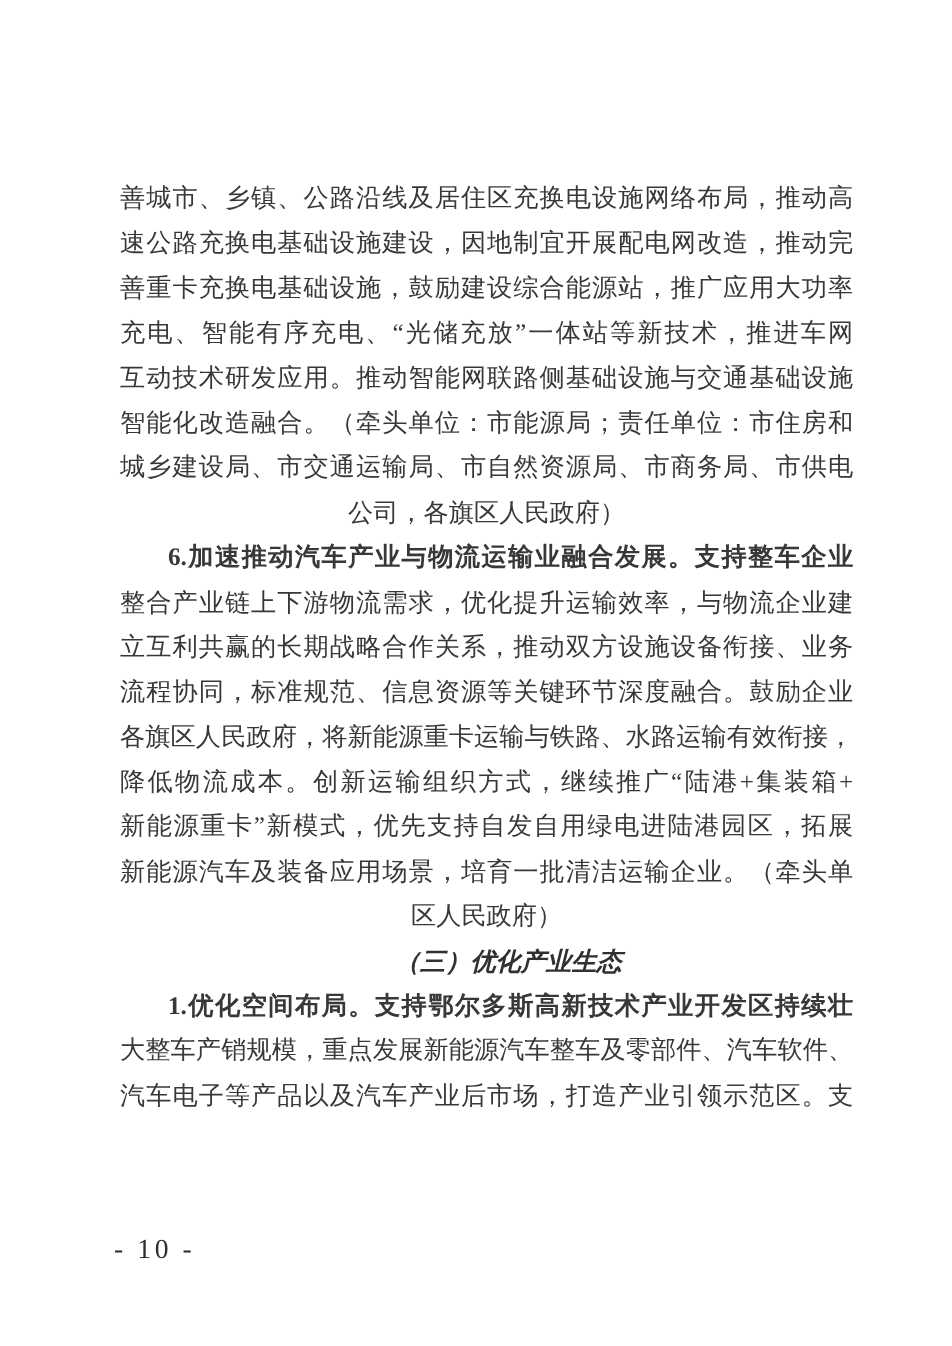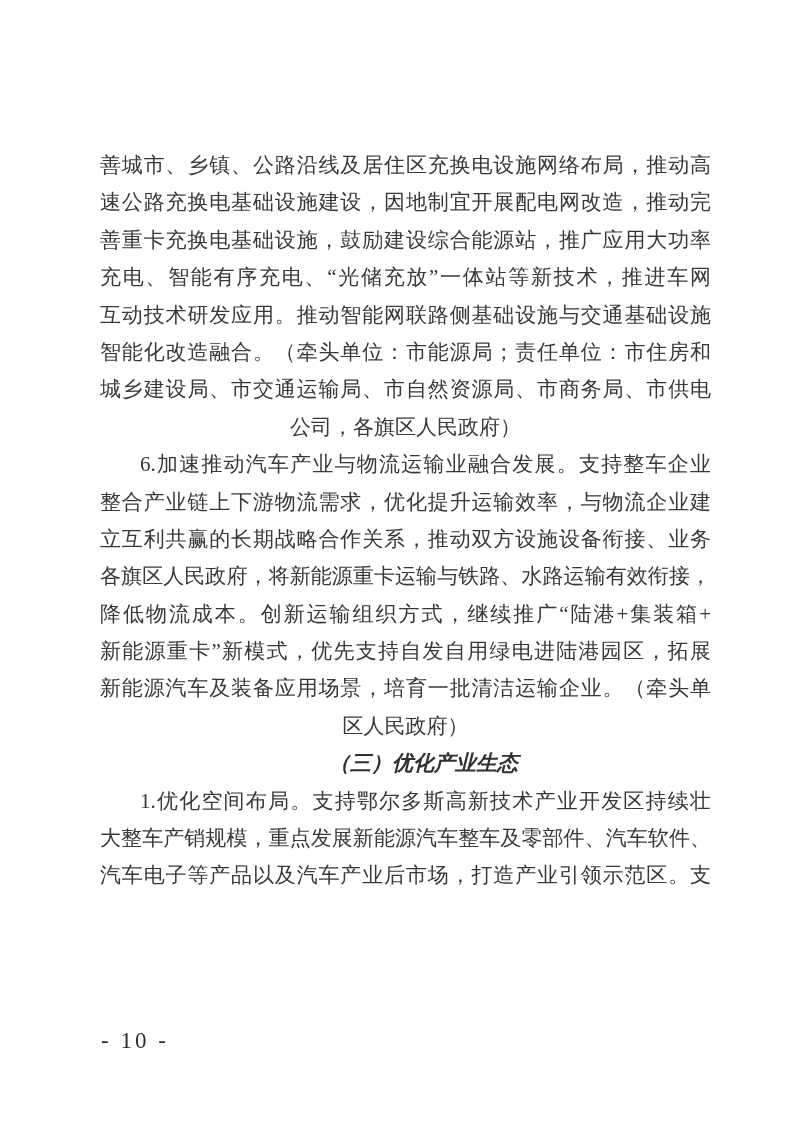--- a/index.html
+++ b/index.html
@@ -31,30 +31,31 @@
     letter-spacing: 0;
   }
   .line.j {
     white-space: normal;
     text-align: justify;
     text-align-last: justify;
     text-justify: inter-character;
   }
   .line.num {
     padding-left: 40px;
+    font-weight: bold;
   }
   .line.heading {
     padding-left: 36px;
     font-weight: 600;
     color: #303030;
     font-style: italic;
   }
   .footer {
     position: absolute;
-    left: 101px;
+    left: 95px;
     top: 1028px;
     font-size: 23px;
     letter-spacing: 3px;
     color: #2e2e2e;
     font-family: "Liberation Serif", "DejaVu Serif", serif;
   }
 </style>
 </head>
 <body>
 
@@ -64,20 +65,21 @@
       <div class="line j">速公路充换电基础设施建设，因地制宜开展配电网改造，推动完</div>
       <div class="line j">善重卡充换电基础设施，鼓励建设综合能源站，推广应用大功率</div>
       <div class="line j">充电、智能有序充电、“光储充放”一体站等新技术，推进车网</div>
       <div class="line j">互动技术研发应用。推动智能网联路侧基础设施与交通基础设施</div>
       <div class="line j">智能化改造融合。（牵头单位：市能源局；责任单位：市住房和</div>
       <div class="line j">城乡建设局、市交通运输局、市自然资源局、市商务局、市供电</div>
       <div class="line">公司，各旗区人民政府）</div>
       <div class="line j num">6.加速推动汽车产业与物流运输业融合发展。支持整车企业</div>
       <div class="line j">整合产业链上下游物流需求，优化提升运输效率，与物流企业建</div>
       <div class="line j">立互利共赢的长期战略合作关系，推动双方设施设备衔接、业务</div>
+      <div class="line j">流程协同，标准规范、信息资源等关键环节深度融合。鼓励企业</div>
       <div class="line j">各旗区人民政府，将新能源重卡运输与铁路、水路运输有效衔接，</div>
       <div class="line j">降低物流成本。创新运输组织方式，继续推广“陆港+集装箱+</div>
       <div class="line j">新能源重卡”新模式，优先支持自发自用绿电进陆港园区，拓展</div>
       <div class="line j">新能源汽车及装备应用场景，培育一批清洁运输企业。（牵头单</div>
       <div class="line">区人民政府）</div>
       <div class="line heading">（三）优化产业生态</div>
       <div class="line j num">1.优化空间布局。支持鄂尔多斯高新技术产业开发区持续壮</div>
       <div class="line j">大整车产销规模，重点发展新能源汽车整车及零部件、汽车软件、</div>
       <div class="line j">汽车电子等产品以及汽车产业后市场，打造产业引领示范区。支</div>
     </div>

